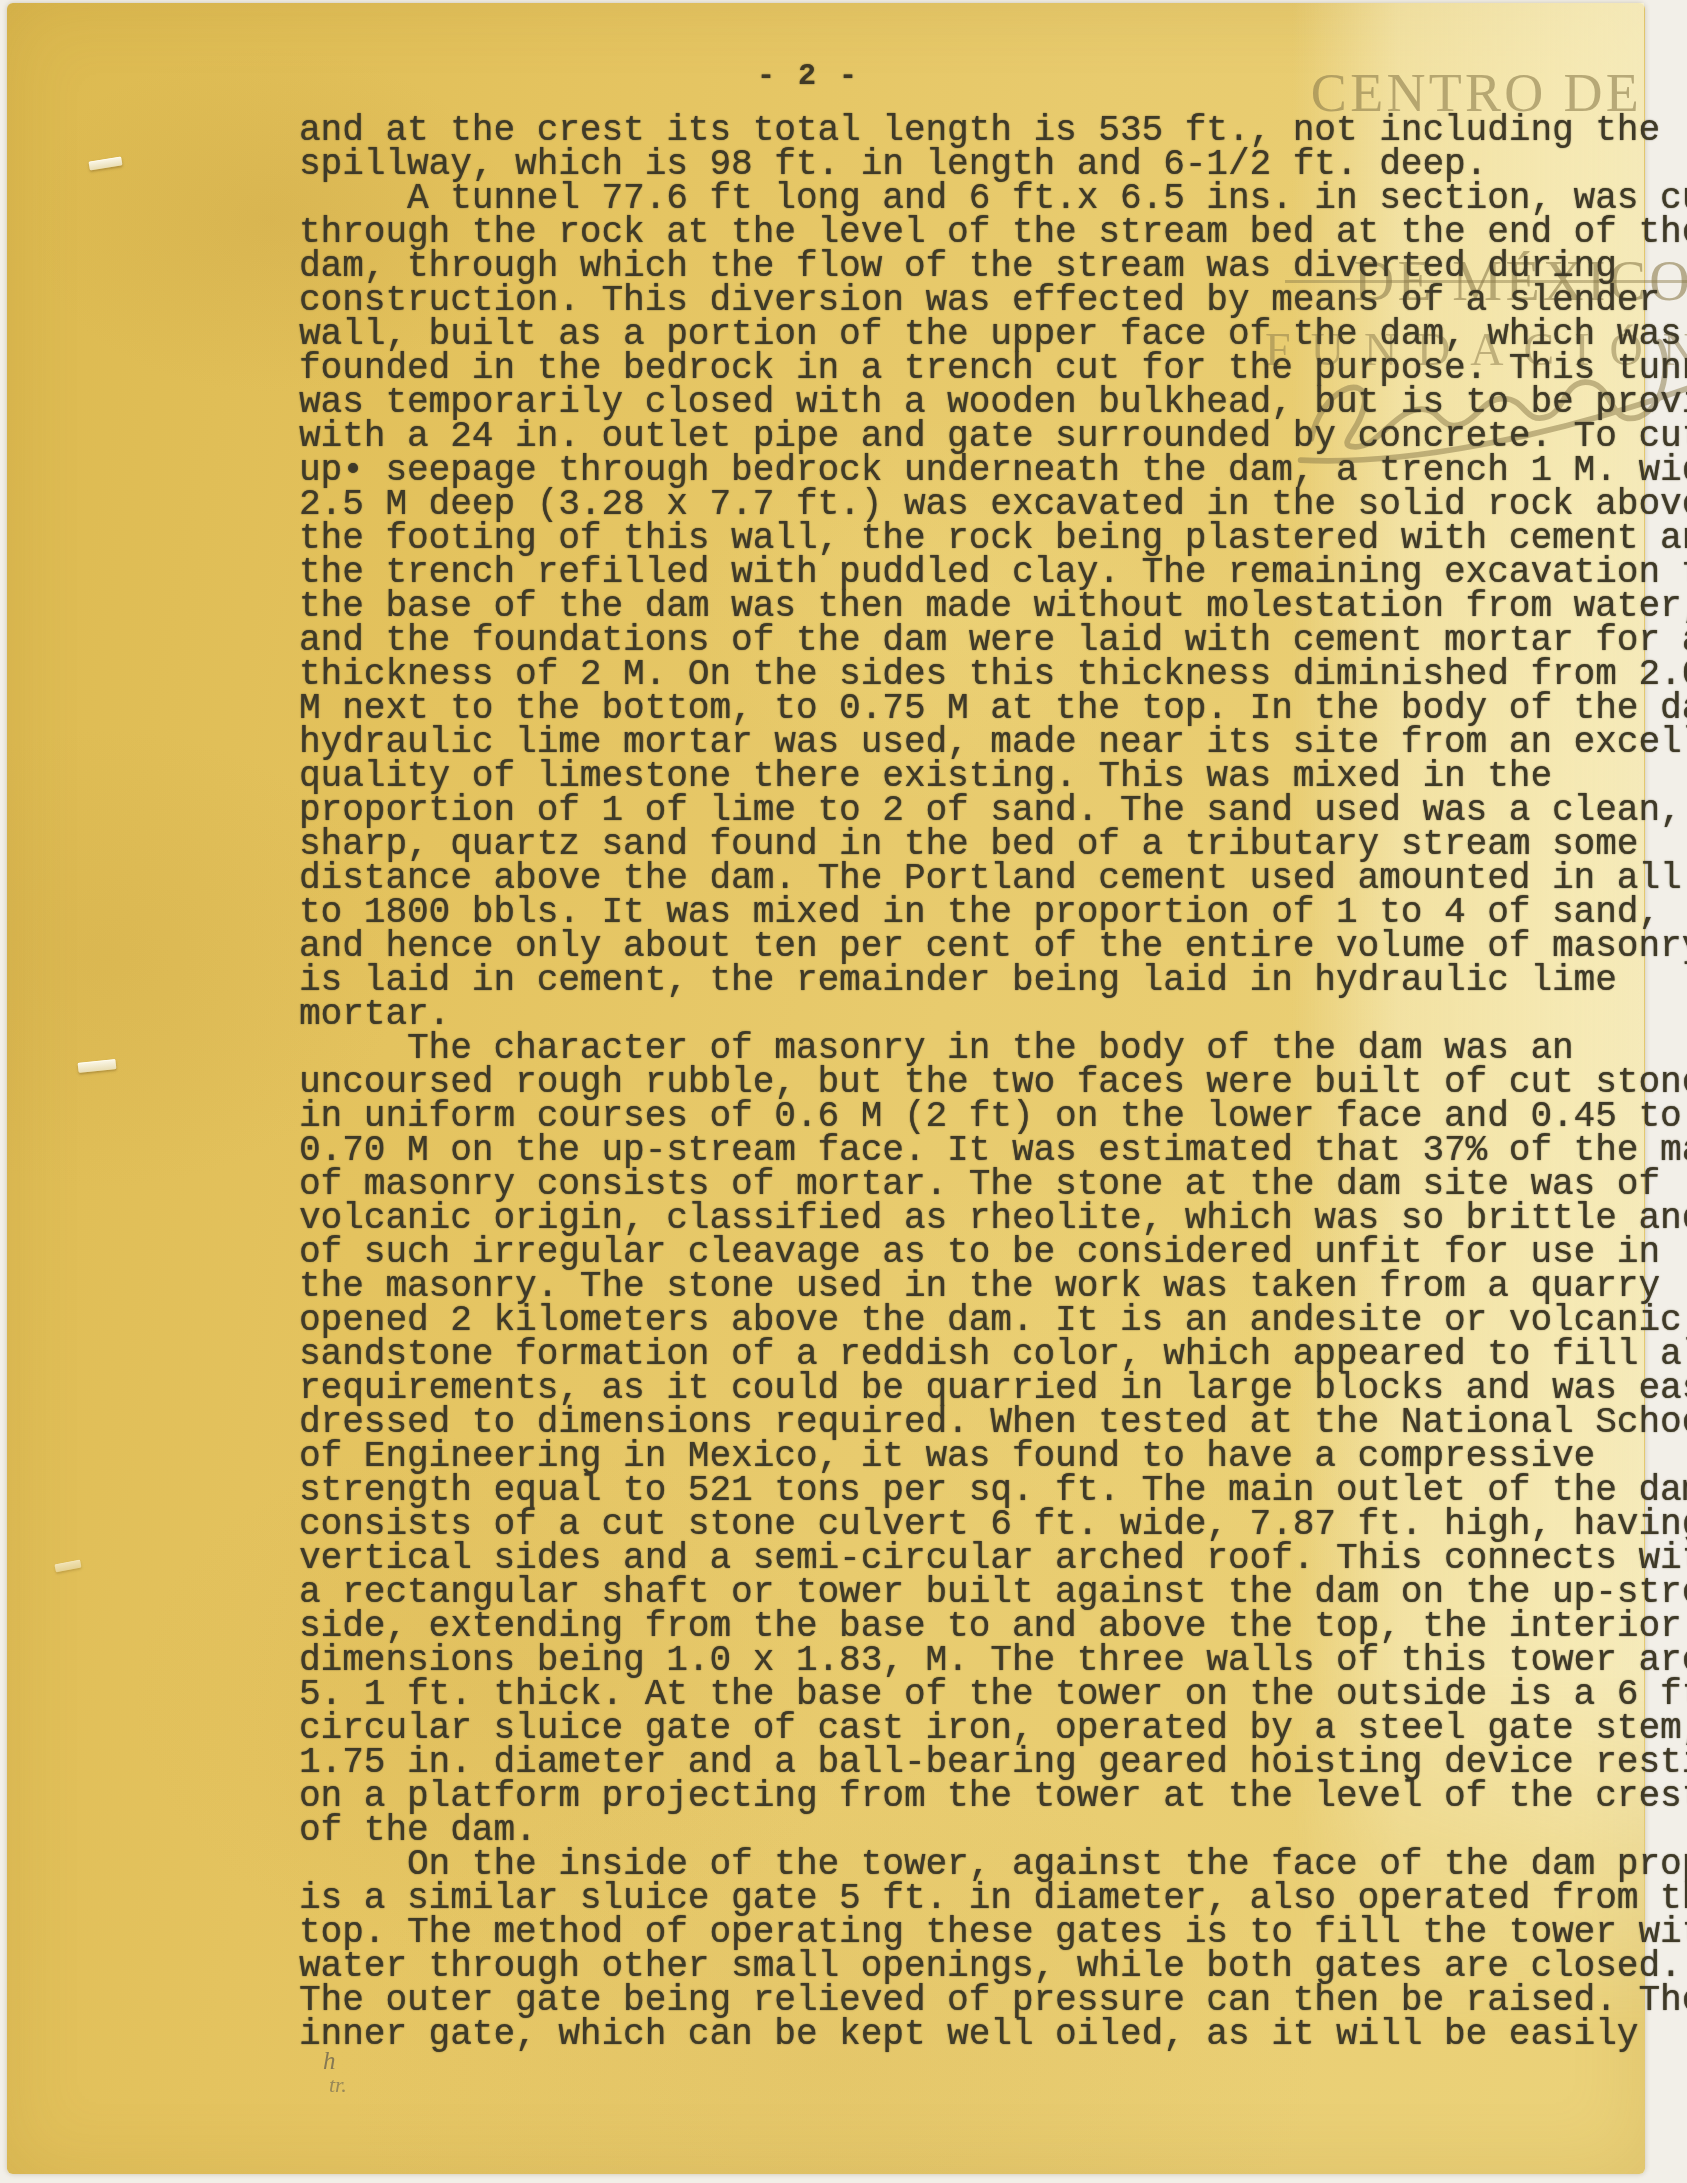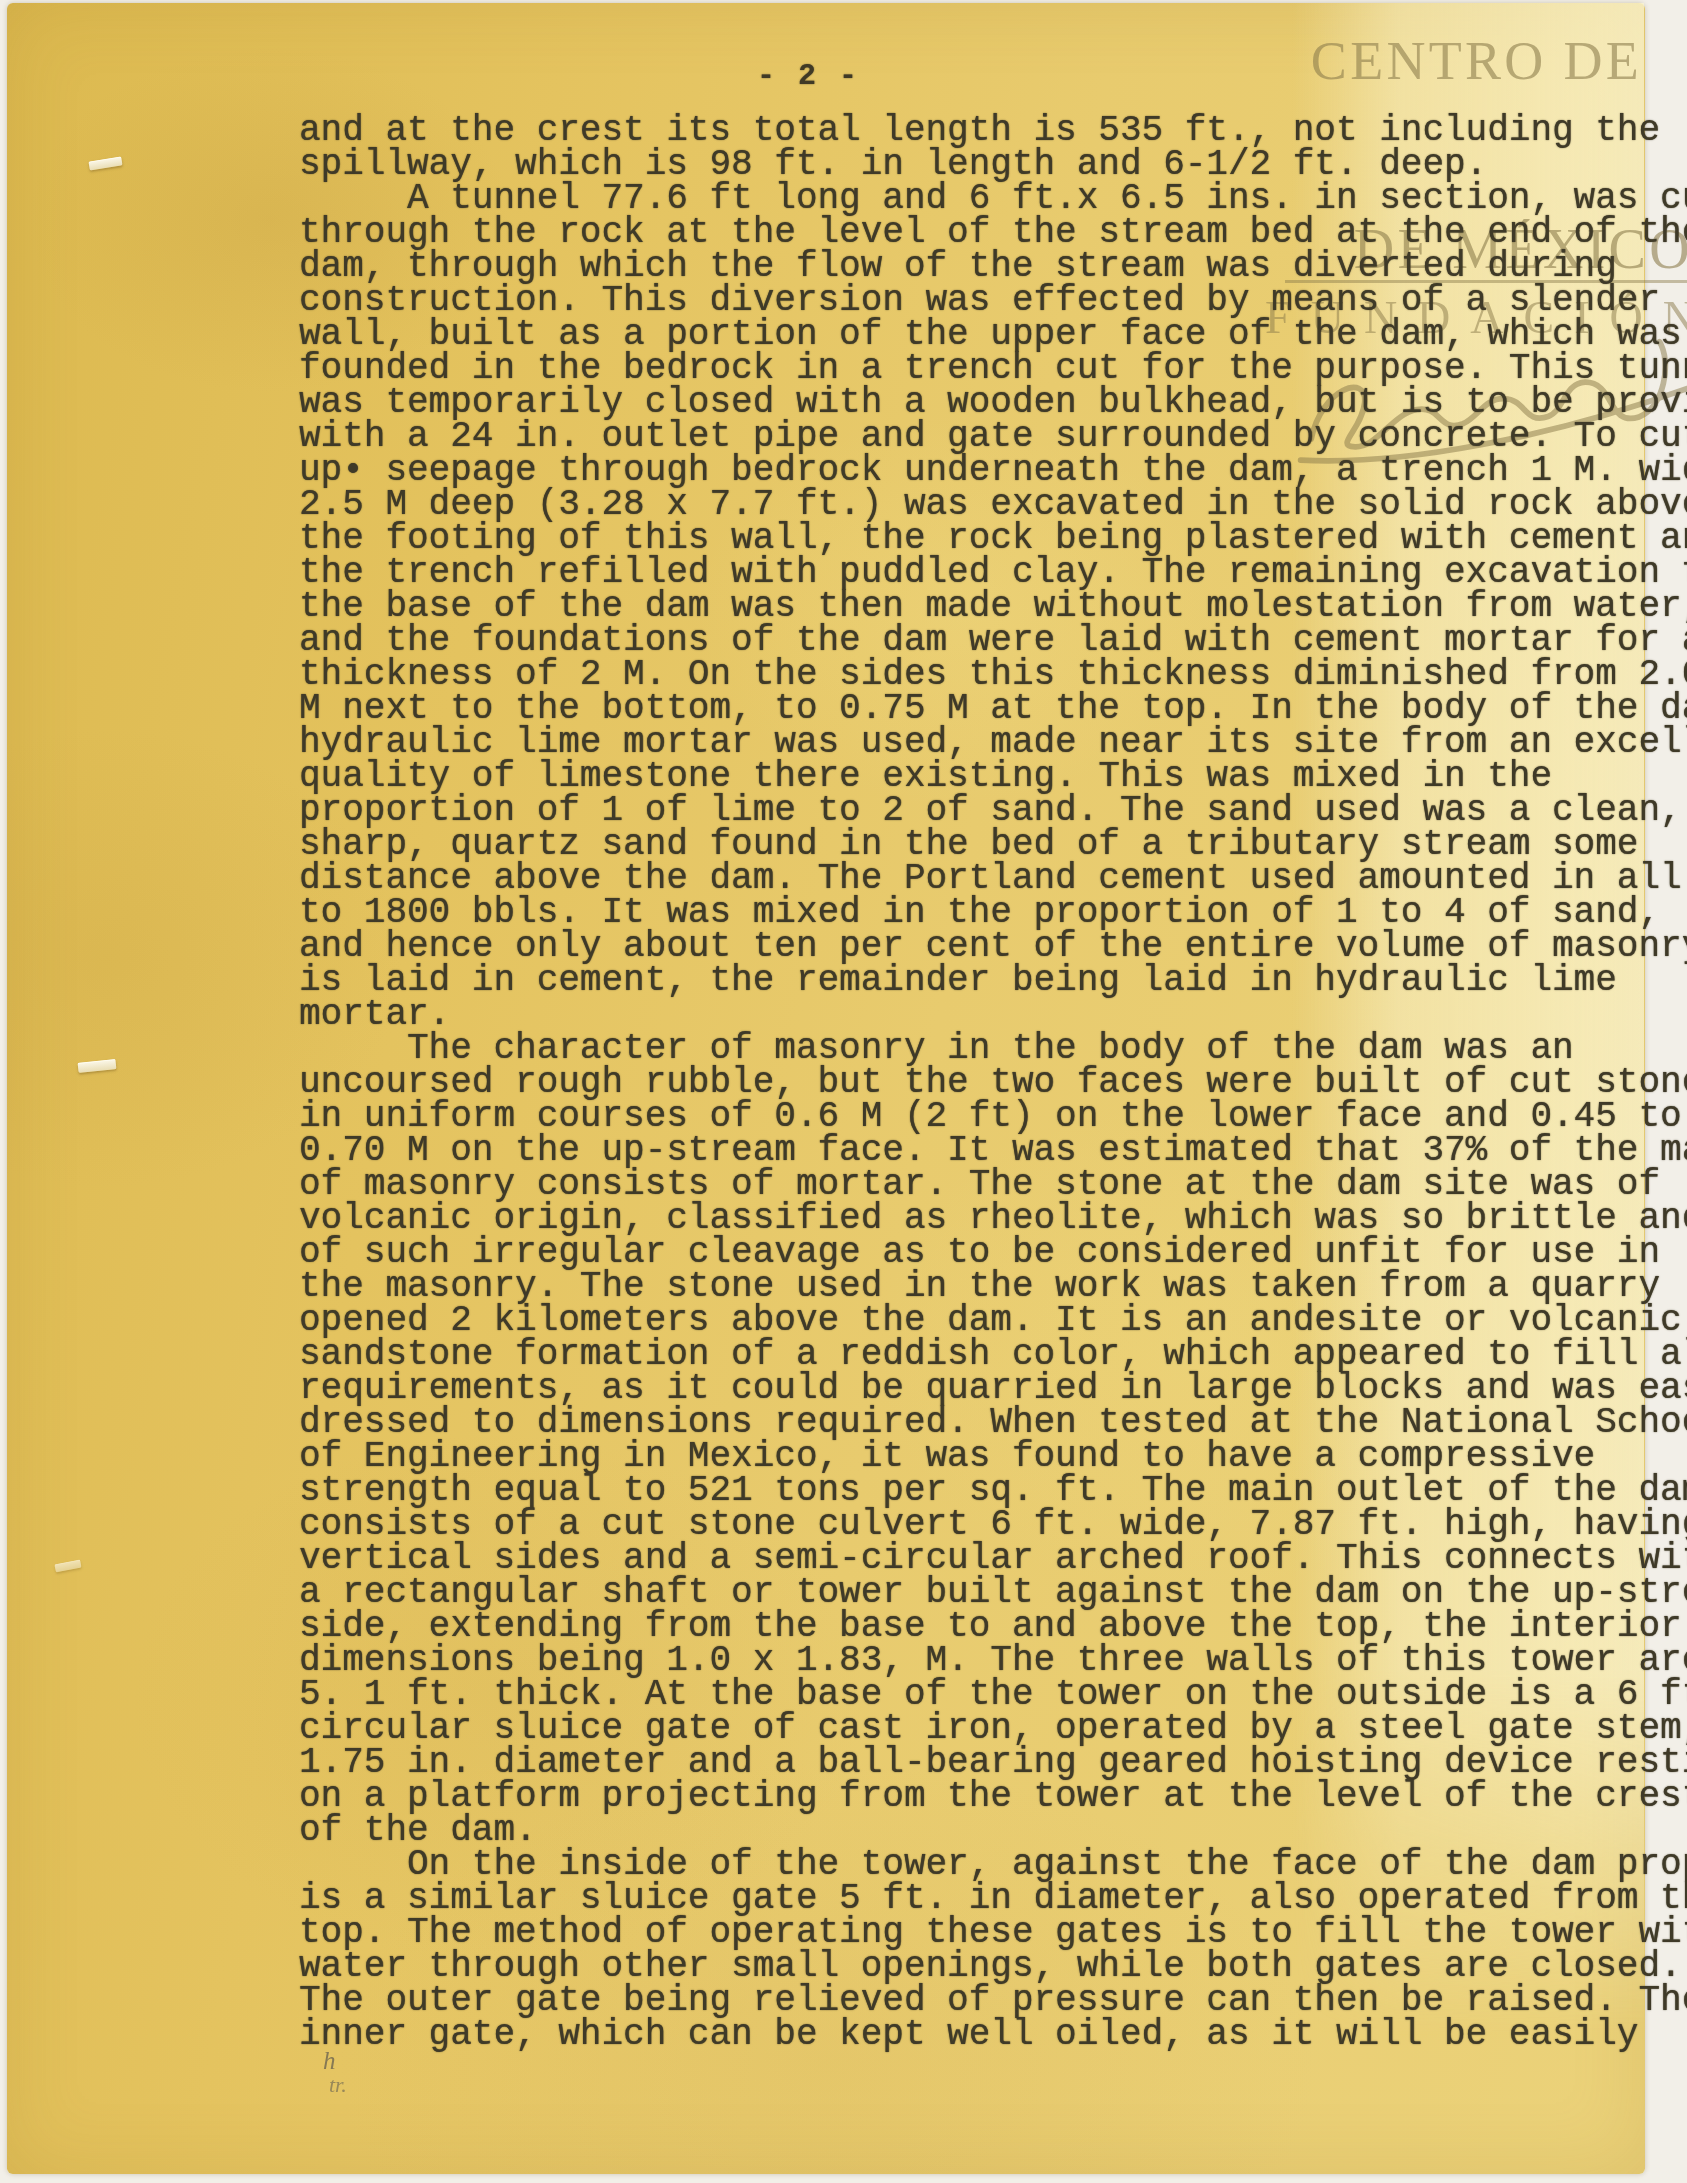--- a/index.html
+++ b/index.html
@@ -43,21 +43,21 @@
   .staple.s2{left:71px;top:1058px;width:38px;height:10px;transform:rotate(-6deg);}
   .staple.s3{left:48px;top:1559px;width:26px;height:8.2px;transform:rotate(-11deg);opacity:.65;}
   
   .watermark{
     position:absolute;left:1267px;top:0;width:421px;height:510px;
     font-family:"Liberation Serif","DejaVu Serif",serif;
     color:rgba(138,122,74,.58);
     text-align:right;
     pointer-events:none;
   }
-  .wm{position:absolute;right:0;white-space:nowrap;font-weight:400;}
+  .wm{position:absolute;right:0;white-space:nowrap;font-weight:400;margin-top:32px;}
   .wm.l1{top:30px;right:46px;font-size:54px;letter-spacing:3.3px;}
   .wm.l2{top:94px;right:72px;font-size:54px;letter-spacing:3.3px;}
   .wm.l3{top:156px;right:28px;font-size:53px;letter-spacing:2.5px;}
   .wm.l4{top:217px;right:-5px;font-size:56px;letter-spacing:3.3px;}
   .wm-rule{
     position:absolute;right:-8.2px;top:280px;width:411px;height:2.5px;
     background:rgba(138,122,74,.45);
   }
   .wm.l5{top:291px;right:-28px;font-size:46px;letter-spacing:20px;color:rgba(138,122,74,.5);}
   .signature{position:absolute;right:-11.5px;top:336px;transform:rotate(-7deg);opacity:.5;}

